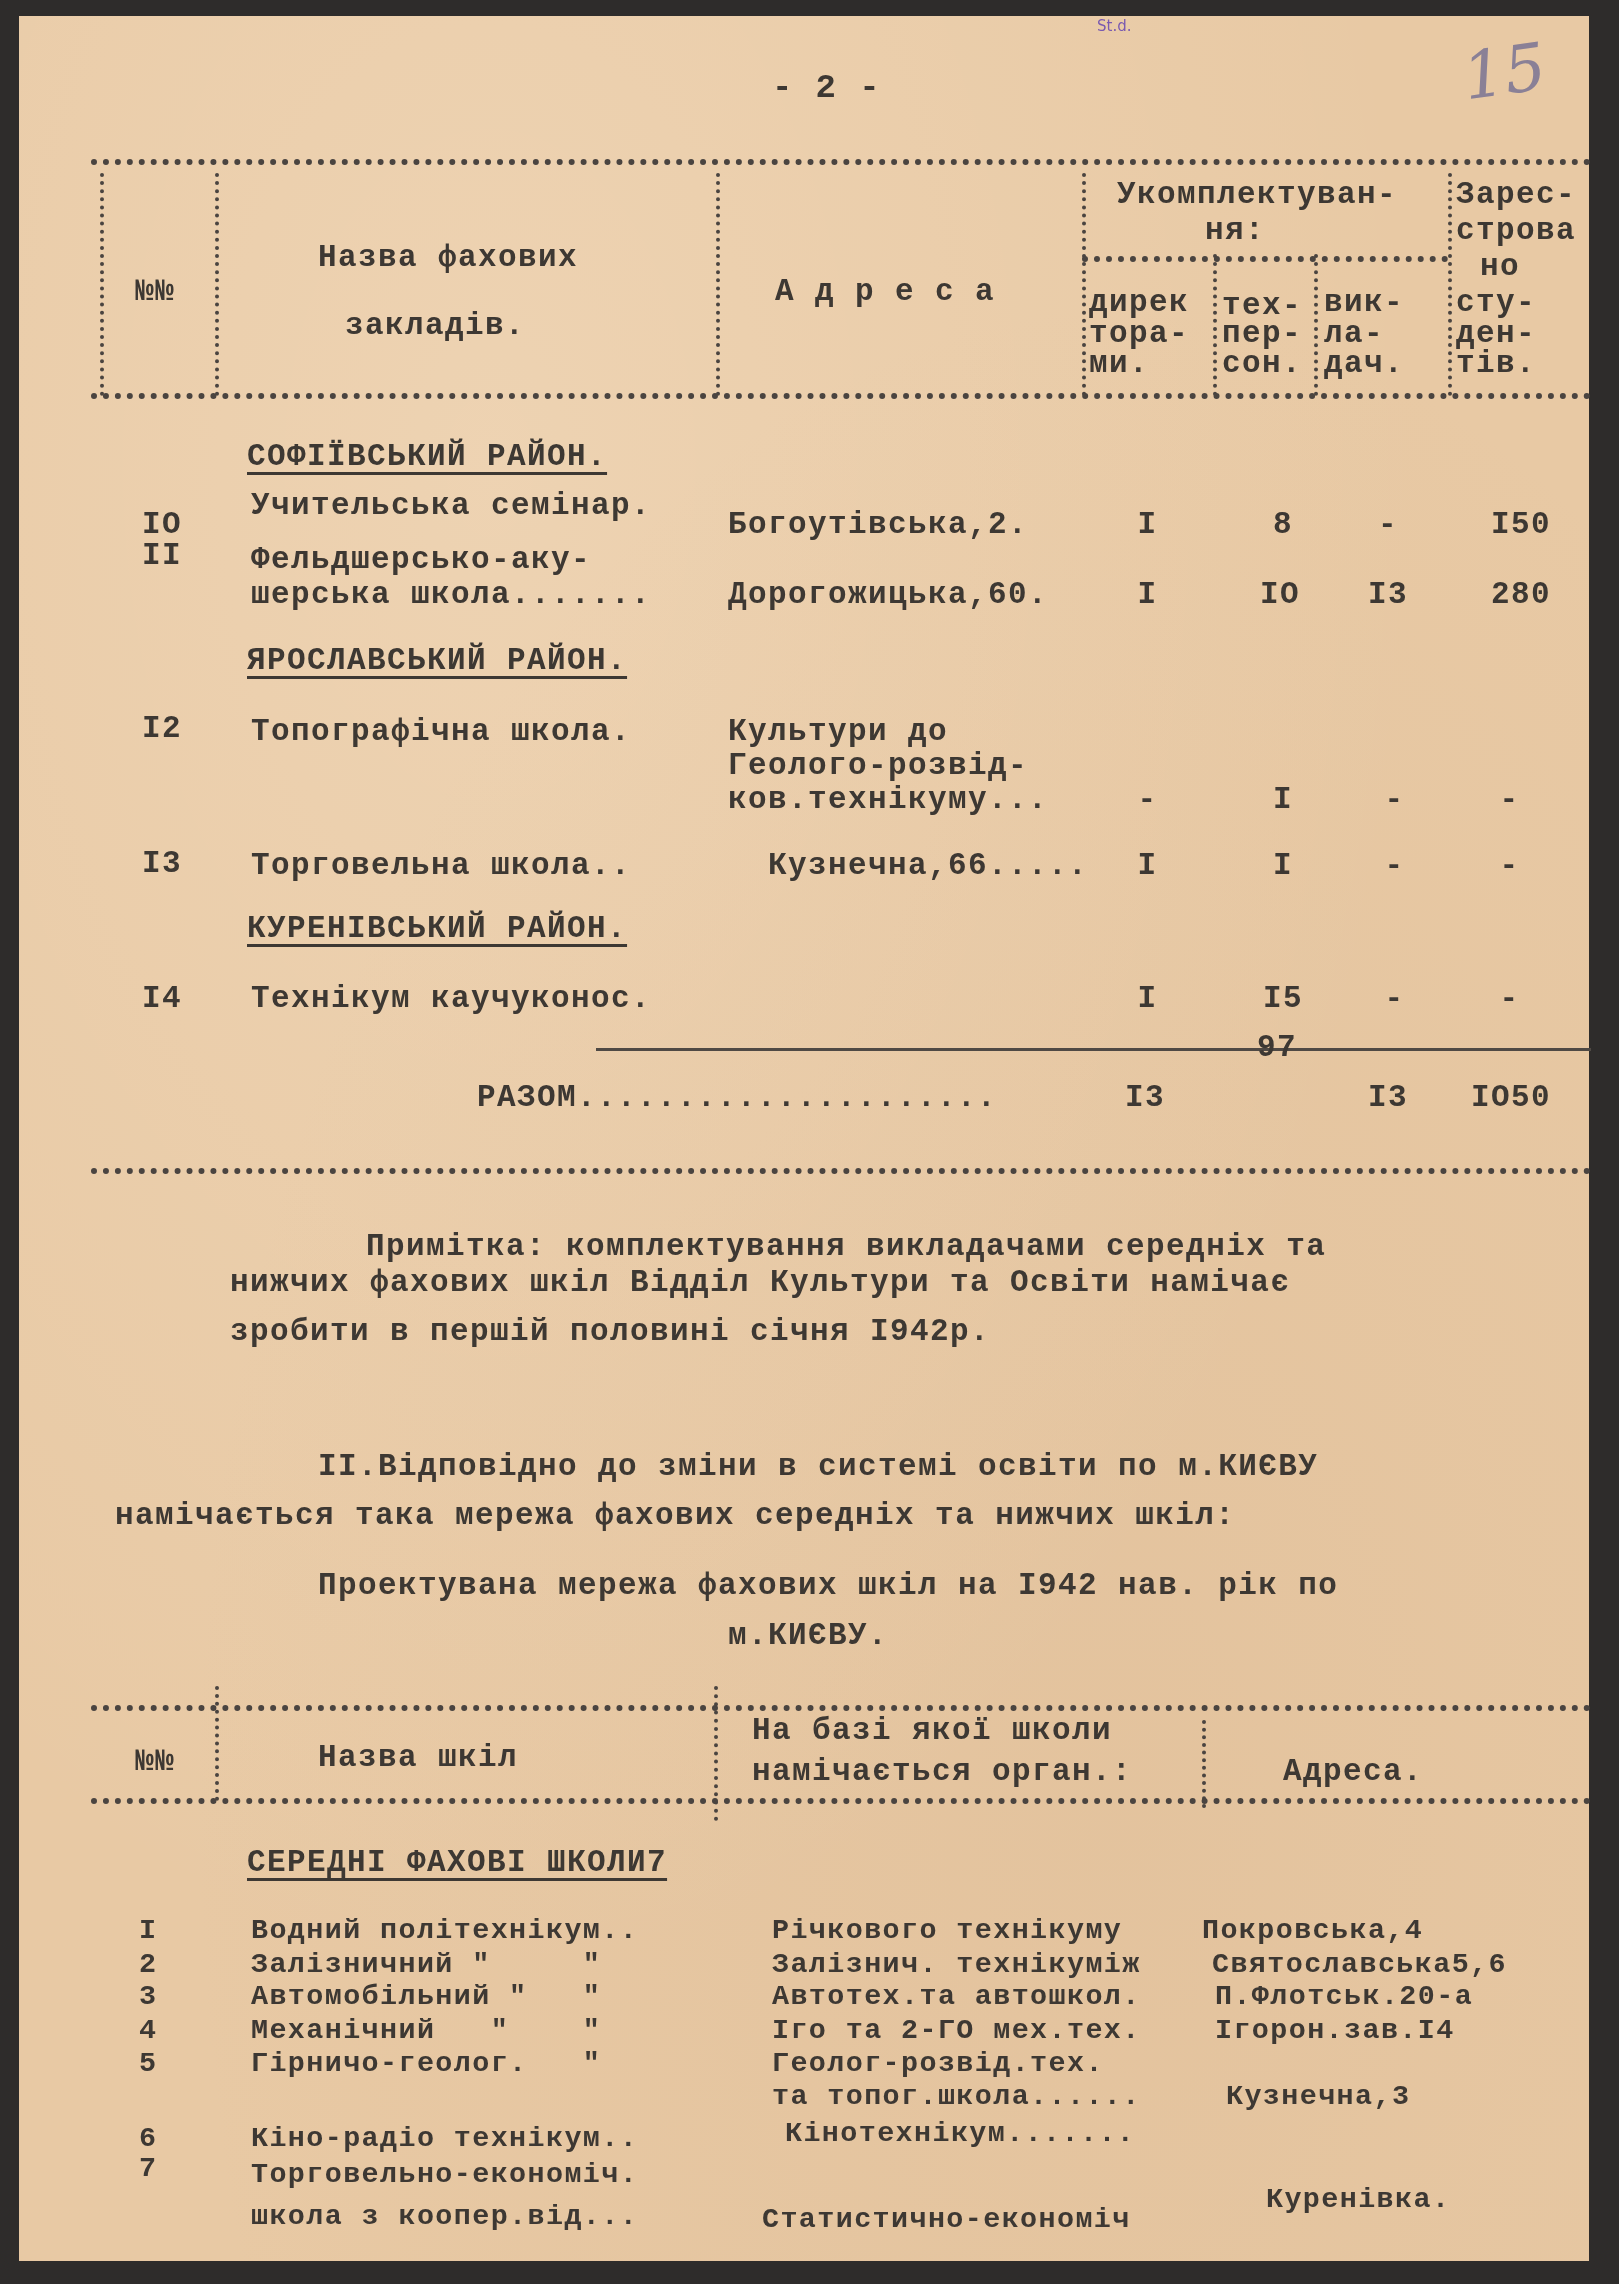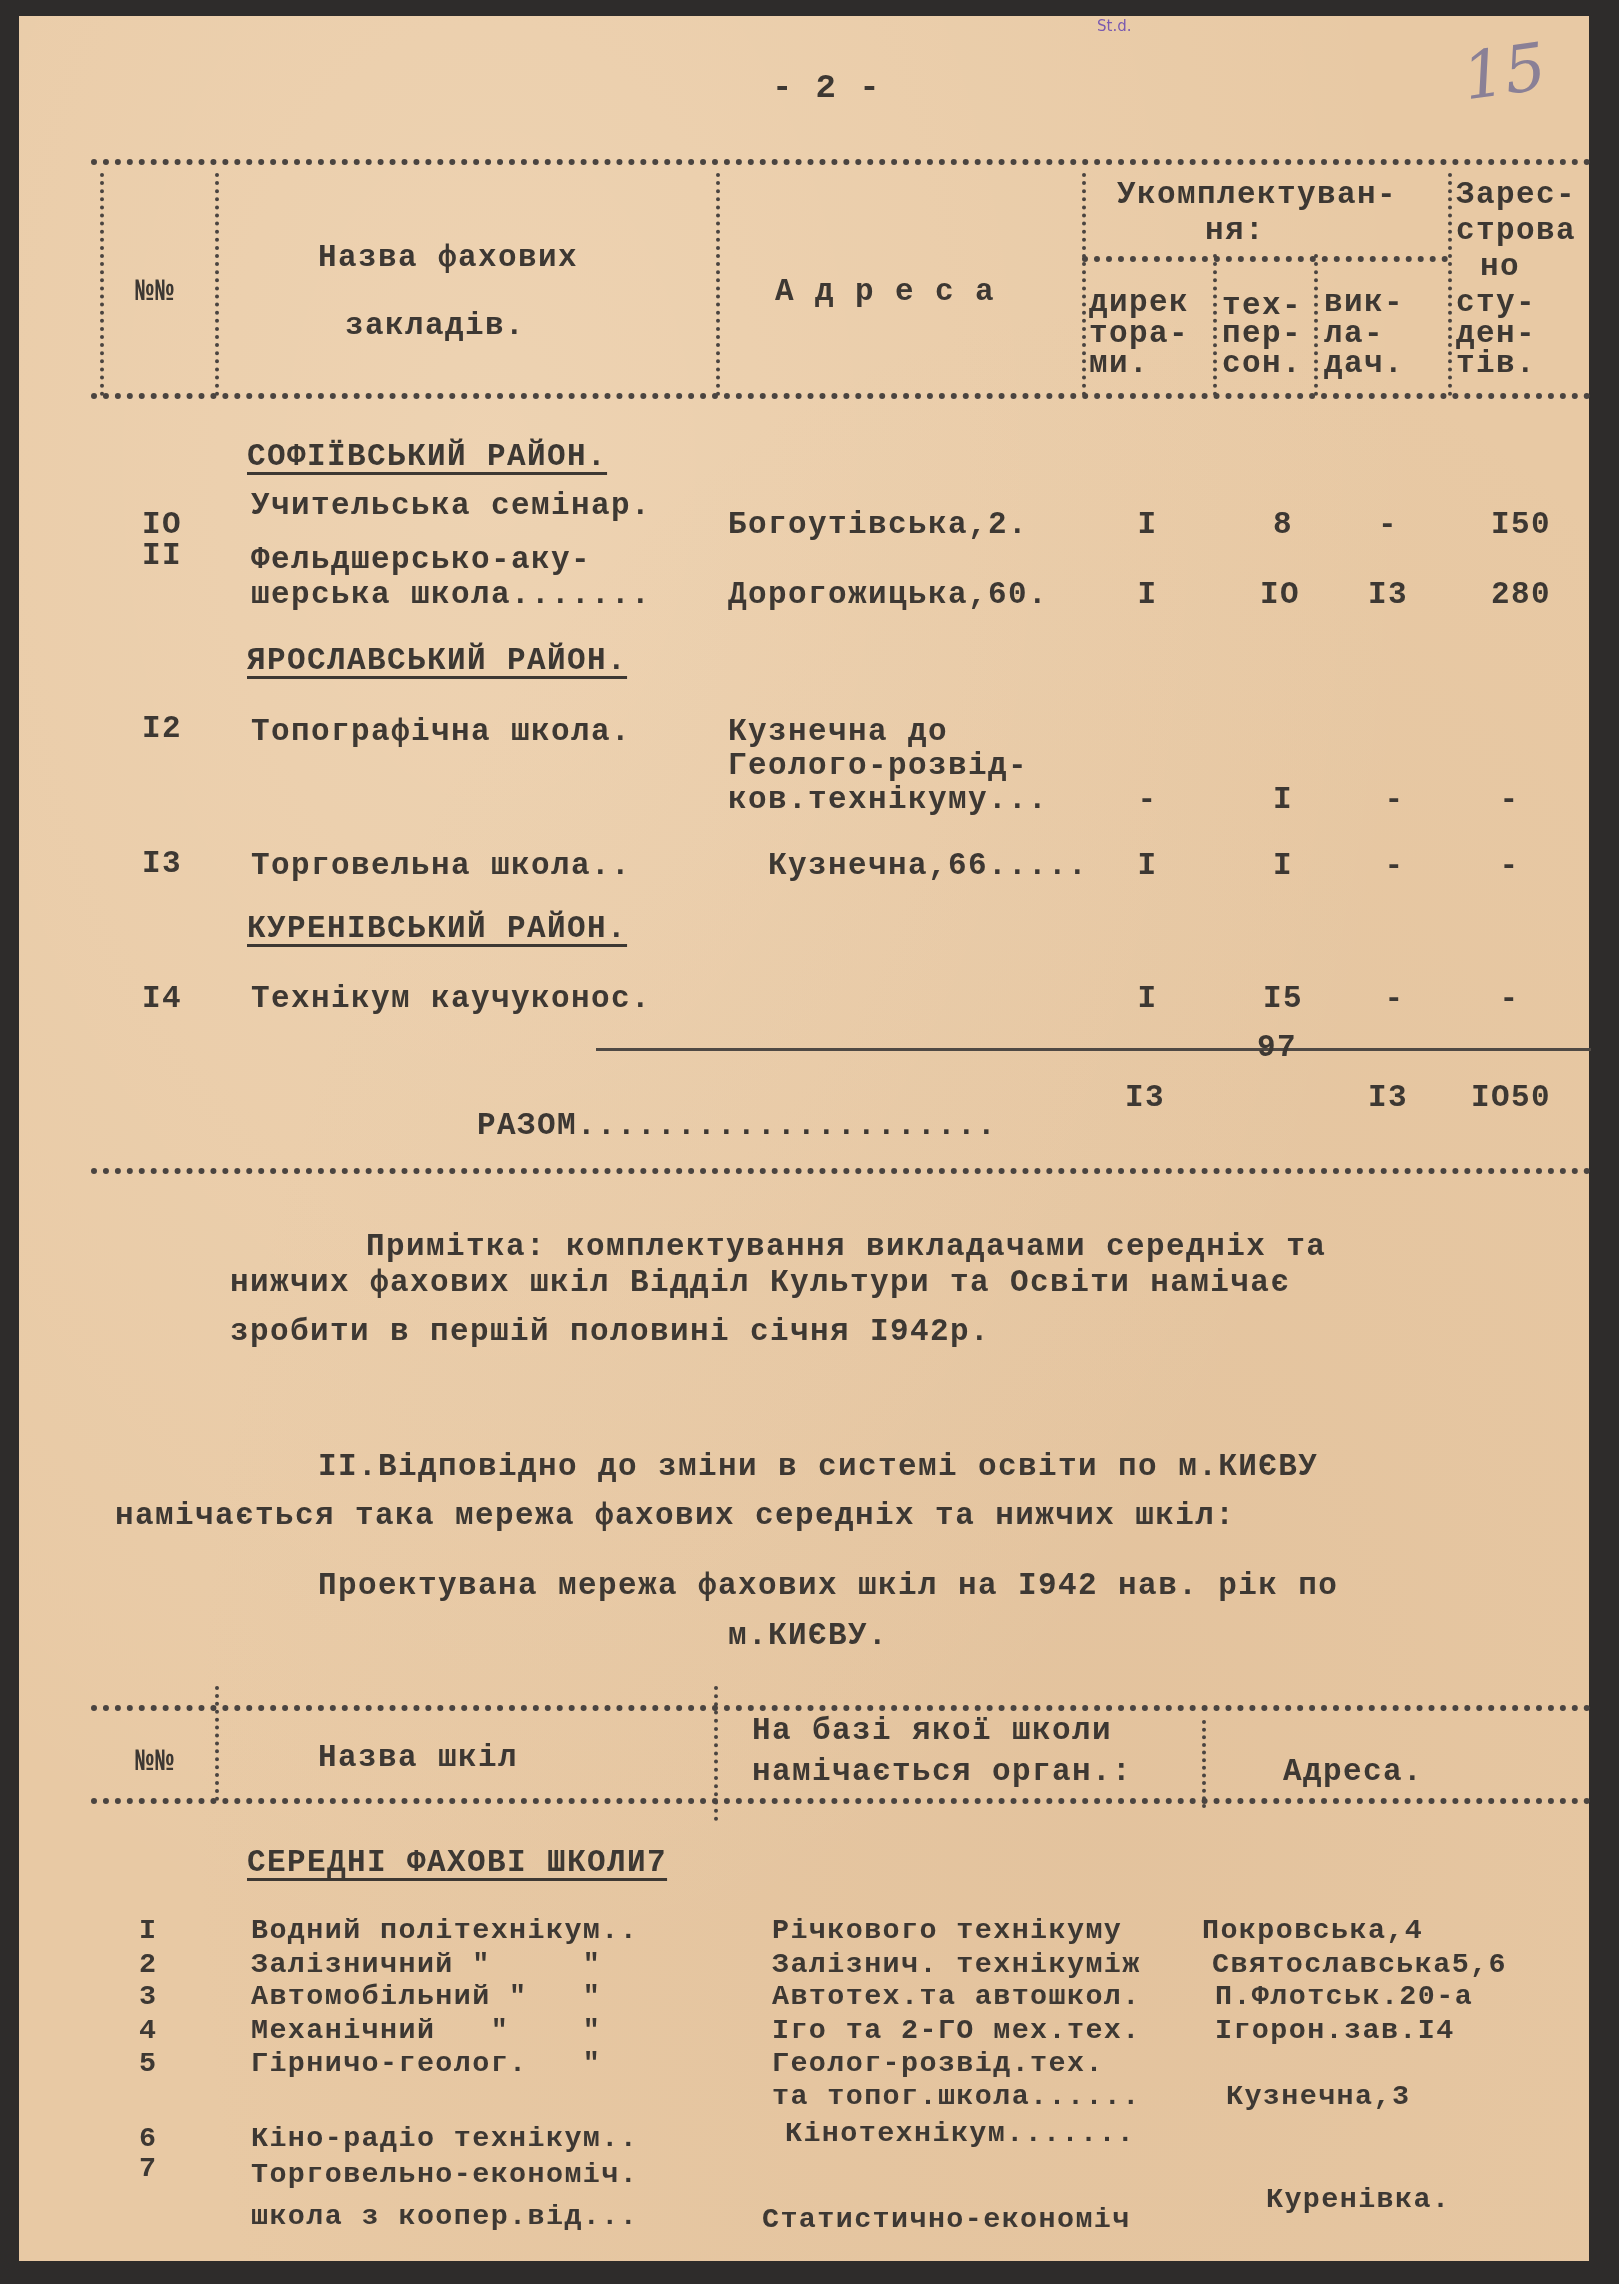--- a/index.html
+++ b/index.html
@@ -86,21 +86,21 @@
 <div class="t" style="left:728px;top:577px;">Дорогожицька,60.</div>
 <div class="t num" style="left:1124px;top:577px;width:47px;">I</div>
 <div class="t num" style="left:1246px;top:577px;width:68px;">IO</div>
 <div class="t num" style="left:1354px;top:577px;width:68px;">I3</div>
 <div class="t right" style="left:1436px;top:577px;width:115px;">280</div>
 
 <div class="t ul" style="left:247px;top:643px;">ЯРОСЛАВСЬКИЙ РАЙОН.</div>
 
 <div class="t" style="left:142px;top:711px;">I2</div>
 <div class="t" style="left:251px;top:714px;">Топографічна школа.</div>
-<div class="t" style="left:728px;top:714px;">Кузнечна до</div>
+<div class="t" style="left:728px;top:714px;">Культури до</div>
 <div class="t" style="left:728px;top:748px;">Геолого-розвід-</div>
 <div class="t" style="left:728px;top:782px;">ков.технікуму...</div>
 <div class="t num" style="left:1124px;top:782px;width:47px;">-</div>
 <div class="t num" style="left:1256px;top:782px;width:54px;">I</div>
 <div class="t num" style="left:1371px;top:782px;width:47px;">-</div>
 <div class="t num" style="left:1486px;top:782px;width:47px;">-</div>
 
 <div class="t" style="left:142px;top:846px;">I3</div>
 <div class="t" style="left:251px;top:848px;">Торговельна школа..</div>
 <div class="t" style="left:728px;top:848px;margin-left:40px;">Кузнечна,66.....</div>
@@ -113,21 +113,21 @@
 
 <div class="t" style="left:142px;top:981px;">I4</div>
 <div class="t" style="left:251px;top:981px;">Технікум каучуконос.</div>
 <div class="t num" style="left:1124px;top:981px;width:47px;">I</div>
 <div class="t num" style="left:1249px;top:981px;width:68px;">I5</div>
 <div class="t num" style="left:1371px;top:981px;width:47px;">-</div>
 <div class="t num" style="left:1486px;top:981px;width:47px;">-</div>
 
 <div class="thinline" style="left:596px;top:1048px;width:995px;"></div>
 
-<div class="t" style="left:477px;top:1080px;margin-top:28px;">РАЗОМ.....................</div>
+<div class="t" style="left:477px;top:1080px;">РАЗОМ.....................</div>
 <div class="t num" style="left:1111px;top:1080px;width:68px;">I3</div>
 <div class="t num" style="left:1243px;top:1030px;width:68px;">97</div>
 <div class="t num" style="left:1354px;top:1080px;width:68px;">I3</div>
 <div class="t right" style="left:1429px;top:1080px;width:122px;">IO50</div>
 
 <div class="dashline" style="left:91px;top:1168px;width:1500px;"></div>
 
 <div class="t" style="left:366px;top:1229px;">Примітка: комплектування викладачами середніх та</div>
 <div class="t" style="left:230px;top:1265px;">нижчих фахових шкіл Відділ Культури та Освіти намічає</div>
 <div class="t" style="left:230px;top:1314px;">зробити в першій половині січня I942р.</div>

